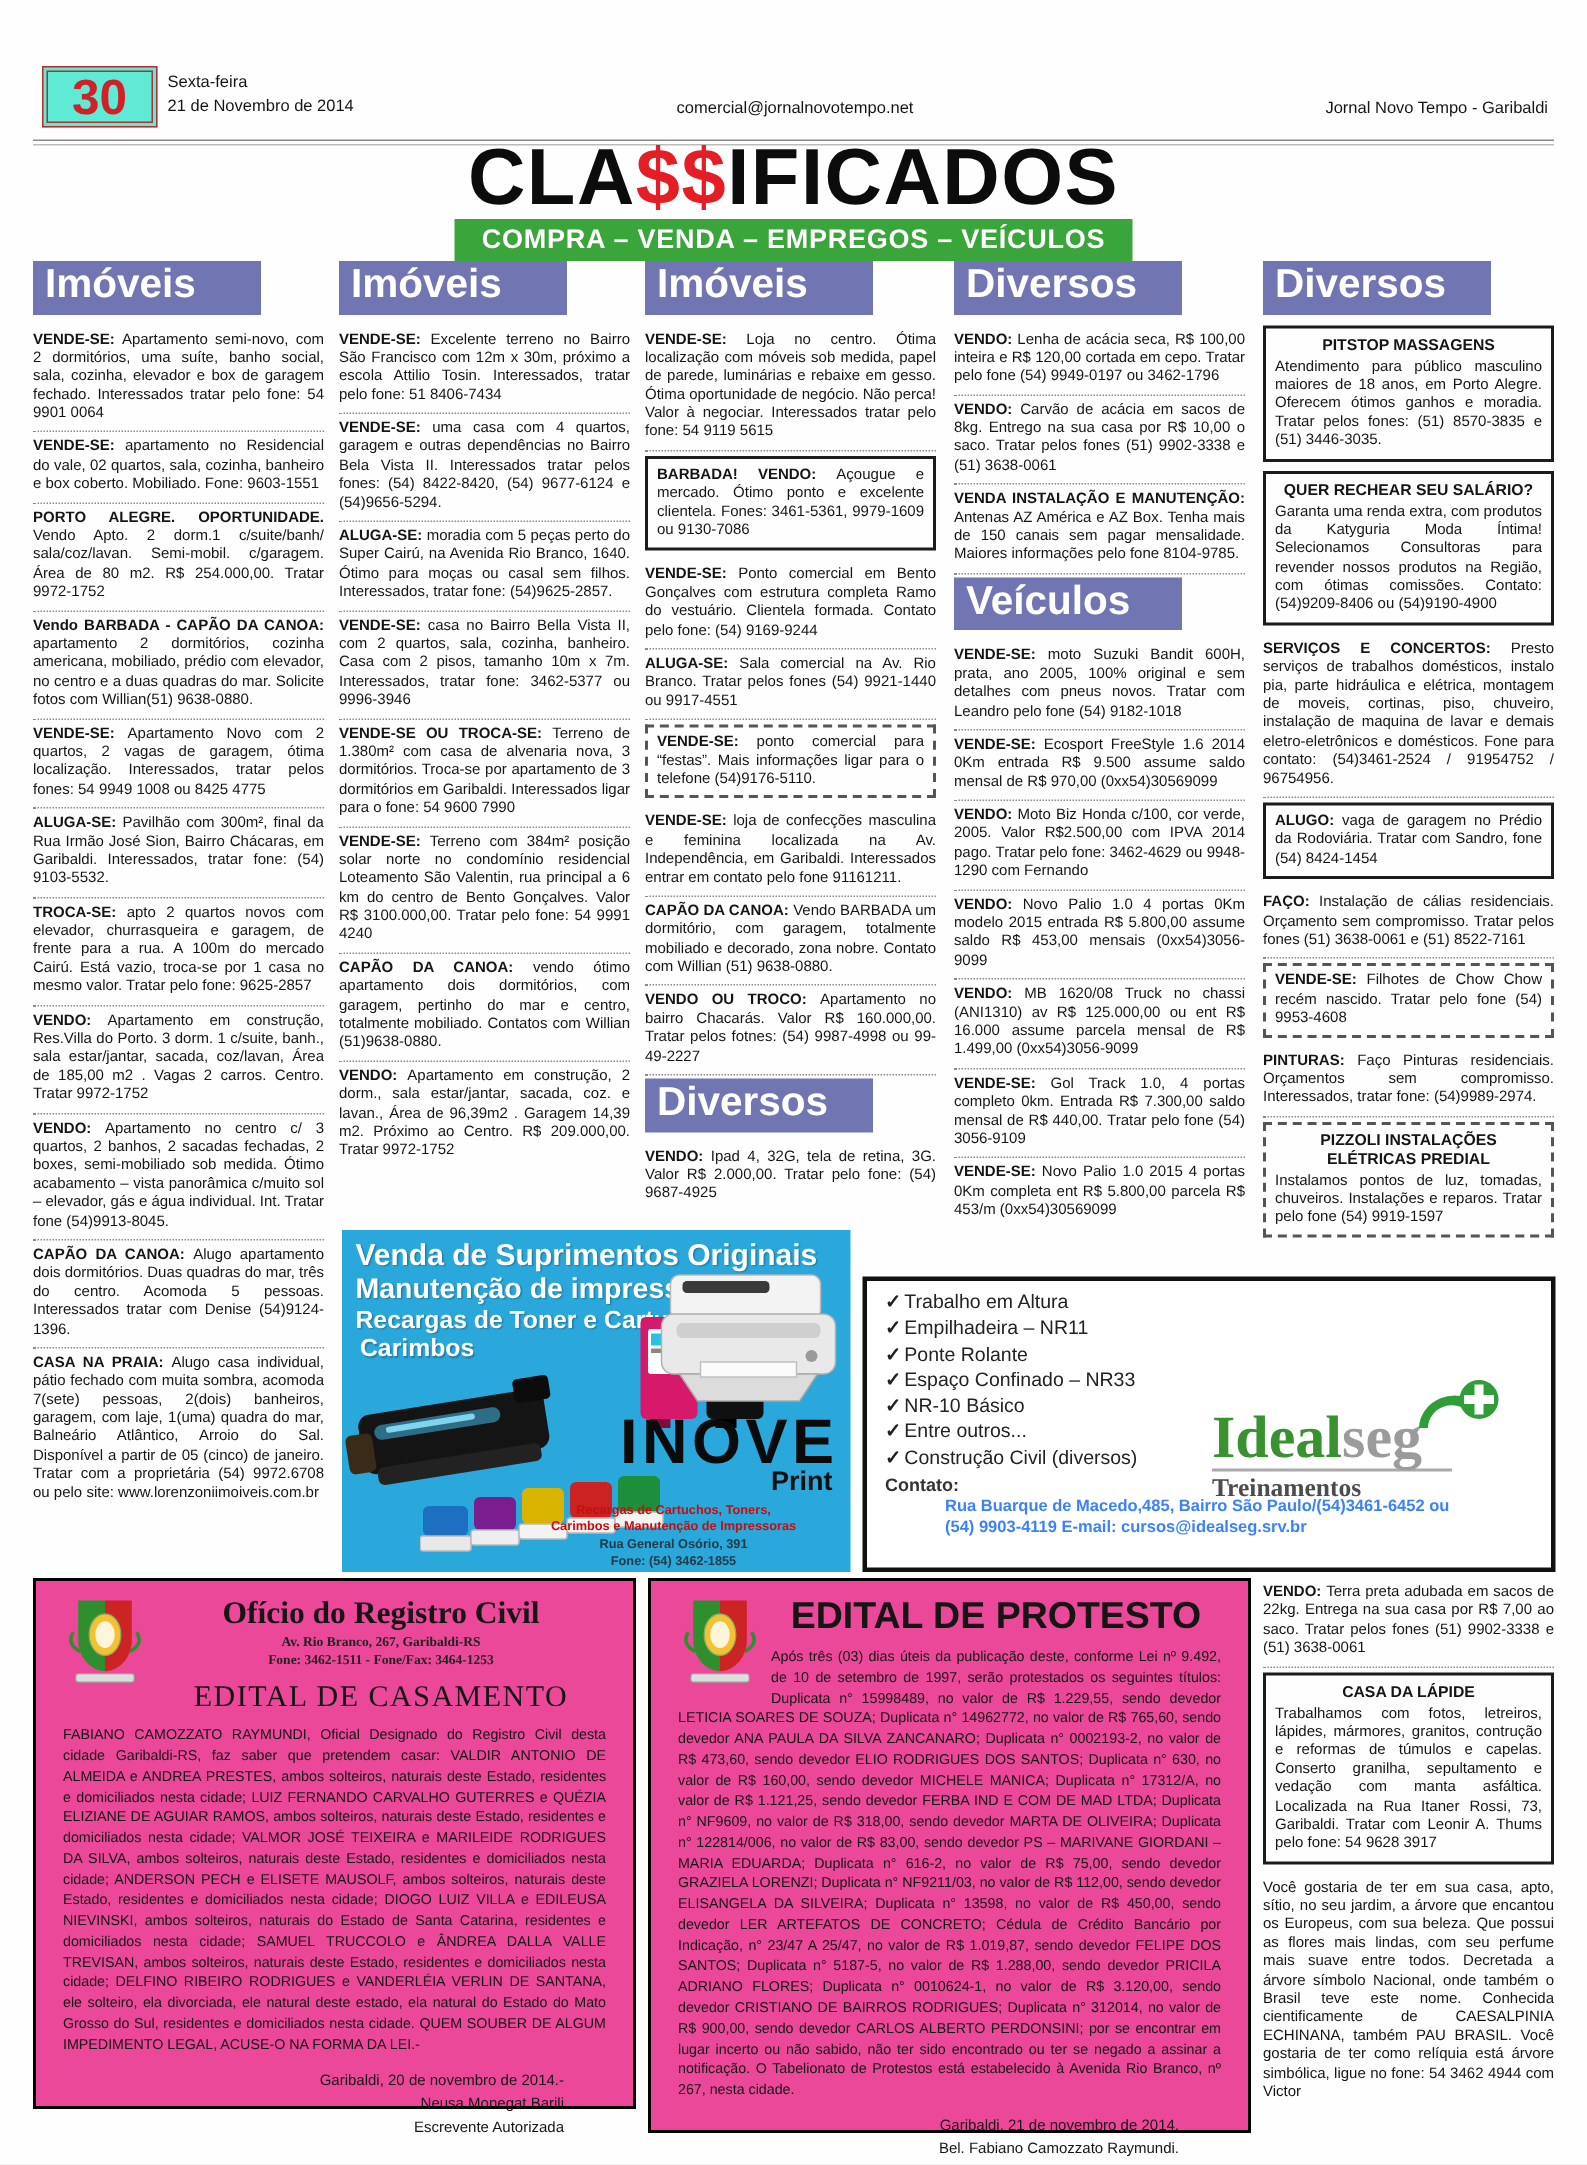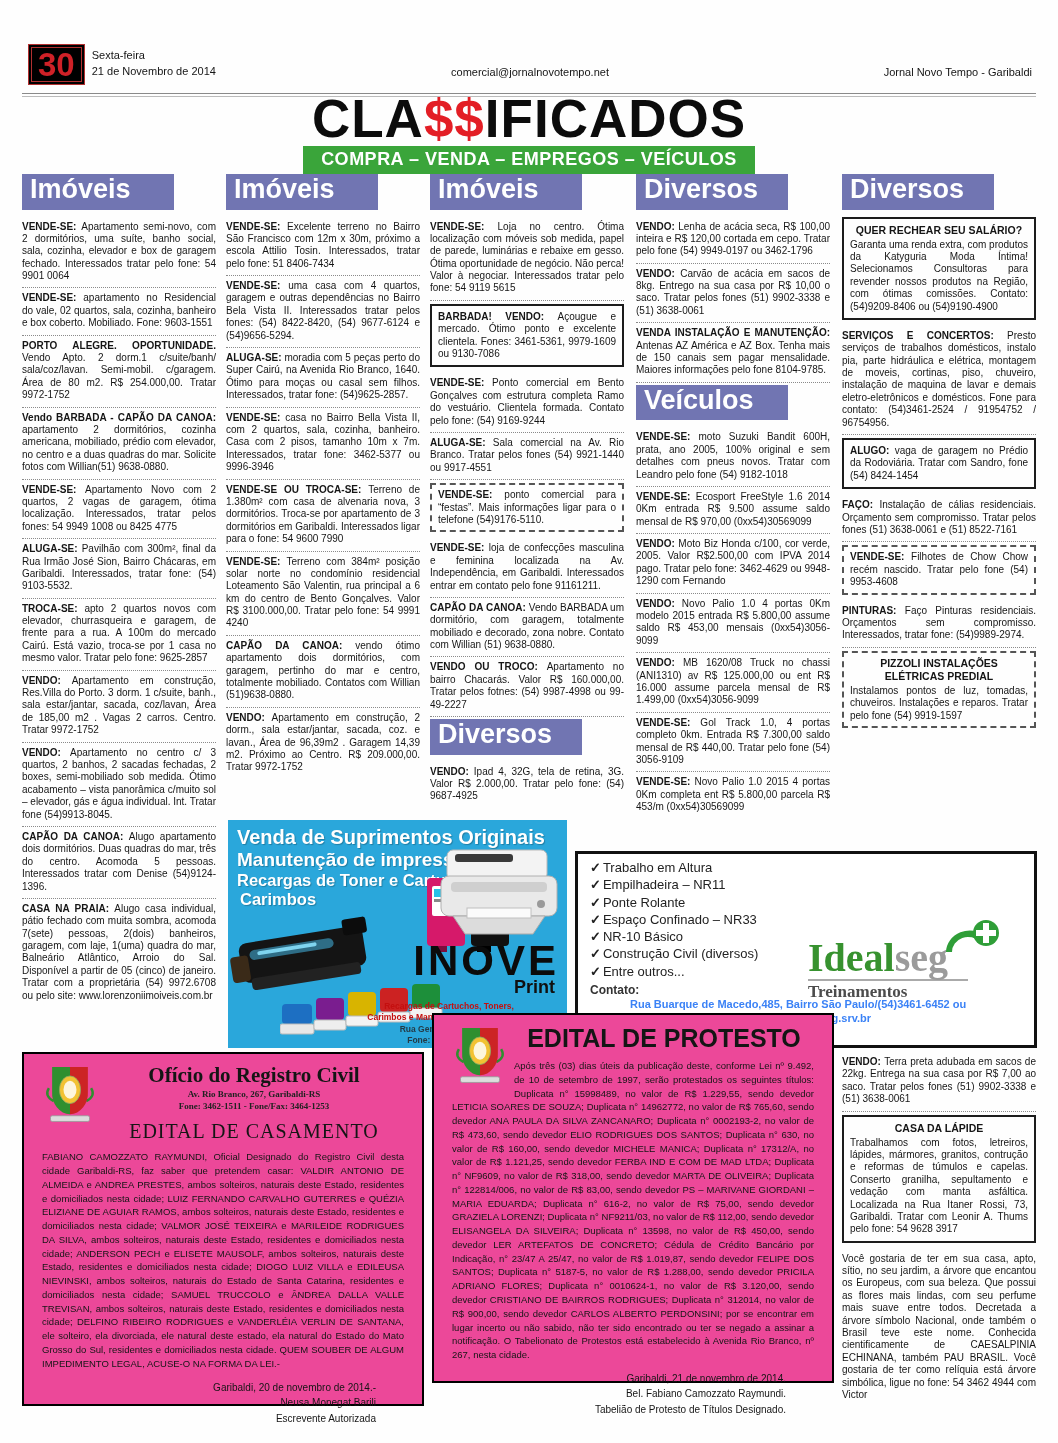--- a/index.html
+++ b/index.html
@@ -3,21 +3,21 @@
 <meta charset="utf-8">
 <style>
   html,body{margin:0;padding:0;background:#e8e8e8;}
   .page{position:relative;width:1058px;height:1443px;background:#fefefe;
         font-family:"Liberation Sans",sans-serif;color:#151515;overflow:hidden;margin:0 auto;}
 
   
   .topbar{position:absolute;left:28px;top:44px;right:26px;height:46px;}
   .pagenum-wrap{display:flex;align-items:flex-start;}
   .pagenum{font-size:33px;font-weight:800;color:#cf2127;border:4px double #b23030;
-           padding:0 6px;line-height:1.0;background:#000000;}
+           padding:0 16px;line-height:1.0;background:#5eead4;}
   .dateblock{font-size:11px;line-height:1.45;margin-left:7px;padding-top:4px;}
   .top-email{position:absolute;left:0;right:0;top:22px;text-align:center;font-size:11px;}
   .top-masthead{position:absolute;right:0;top:22px;font-size:11px;}
   .rule{position:absolute;left:22px;right:22px;top:93px;height:2px;border-top:1px solid #8a8a8a;border-bottom:1px solid #bbb;}
 
   
   .big-title{position:absolute;left:0;right:0;top:94px;text-align:center;
              font-size:53px;font-weight:900;letter-spacing:1px;line-height:0.95;color:#0c0c0c;}
   .big-title .dollar{color:#e31e25;}
   .green-bar{position:absolute;left:50%;transform:translateX(-50%);top:146px;width:452px;
@@ -72,21 +72,21 @@
   .idealseg .wordmark{font-family:"Liberation Serif",serif;font-weight:700;font-size:40px;line-height:1;}
   .idealseg .ideal{color:#37922f;}
   .idealseg .seg{color:#9b9b9b;}
   .idealseg .hat{position:absolute;top:-20px;right:18px;}
   .idealseg .sub{font-family:"Liberation Serif",serif;font-weight:700;font-size:17px;color:#4c4c4c;
                  border-top:2px solid #aaa;width:160px;margin-top:1px;padding-top:1px;}
 
   
   .edital-box{position:absolute;border:2px solid #000;background:#ec4899;padding:7px 18px;box-sizing:border-box;}
   #casamento{left:22px;top:1052px;width:402px;height:354px;}
-  #protesto{left:432px;top:1013px;width:402px;height:370px;}
+  #protesto{left:432px;top:1052px;width:402px;height:370px;}
   .arms{float:left;margin:2px 8px 4px 2px;}
   .office-title{font-family:"Liberation Serif",serif;font-weight:700;font-size:21px;text-align:center;margin-top:2px;}
   .office-sub{font-family:"Liberation Serif",serif;font-size:9px;text-align:center;line-height:1.35;color:#222;font-weight:bold;}
   .edital-title{font-family:"Liberation Serif",serif;font-size:20px;text-align:center;letter-spacing:1px;margin:8px 0 7px;}
   .edital-title-sans{font-size:25px;font-weight:800;text-align:center;margin:2px 0 6px;}
   .edital-body{font-size:9.5px;line-height:1.45;text-align:justify;}
   .edital-body.cleared{clear:both;}
   .edital-sig{text-align:right;font-size:10px;line-height:1.55;margin-top:9px;padding-right:28px;}
 </style>
 </head>
@@ -233,20 +233,24 @@
       </div>
       <div class="ad">
         <p><b class="lead">VENDE-SE: </b>Gol Track 1.0, 4 portas completo 0km. Entrada R$ 7.300,00 saldo mensal de R$ 440,00. Tratar pelo fone (54) 3056-9109</p>
       </div>
       <div class="ad">
         <p><b class="lead">VENDE-SE: </b>Novo Palio 1.0 2015 4 portas 0Km completa ent R$ 5.800,00 parcela R$ 453/m (0xx54)30569099</p>
       </div>
     </div>
   <div class="col" id="col5">
       <div class="col-header">Diversos</div>
+      <div class="ad box-solid">
+        <div class="ad-title">PITSTOP MASSAGENS</div>
+        <p>Atendimento para público masculino maiores de 18 anos, em Porto Alegre. Oferecem ótimos ganhos e moradia. Tratar pelos fones: (51) 8570-3835 e (51) 3446-3035.</p>
+      </div>
       <div class="ad box-solid">
         <div class="ad-title">QUER RECHEAR SEU SALÁRIO?</div>
         <p>Garanta uma renda extra, com produtos da Katyguria Moda Íntima! Selecionamos Consultoras para revender nossos produtos na Região, com ótimas comissões. Contato: (54)9209-8406 ou (54)9190-4900</p>
       </div>
       <div class="ad">
         <p><b class="lead">SERVIÇOS E CONCERTOS: </b>Presto serviços de trabalhos domésticos, instalo pia, parte hidráulica e elétrica, montagem de moveis, cortinas, piso, chuveiro, instalação de maquina de lavar e demais eletro-eletrônicos e domésticos. Fone para contato: (54)3461-2524 / 91954752 / 96754956.</p>
       </div>
       <div class="ad box-solid">
         <p><b class="lead">ALUGO: </b>vaga de garagem no Prédio da Rodoviária. Tratar com Sandro, fone (54) 8424-1454</p>
       </div>
@@ -351,22 +355,22 @@
 Fone: (54) 3462-1855</div>
   </div>
 
   <div id="cursos">
     <div class="cursos-list">
         <div class="check-item"><span class="check">✓</span>Trabalho em Altura</div>
         <div class="check-item"><span class="check">✓</span>Empilhadeira – NR11</div>
         <div class="check-item"><span class="check">✓</span>Ponte Rolante</div>
         <div class="check-item"><span class="check">✓</span>Espaço Confinado – NR33</div>
         <div class="check-item"><span class="check">✓</span>NR-10 Básico</div>
+        <div class="check-item"><span class="check">✓</span>Entre outros...</div>
         <div class="check-item"><span class="check">✓</span>Construção Civil (diversos)</div>
-        <div class="check-item"><span class="check">✓</span>Entre outros...</div>
       </div>
     <div class="cursos-contact">Contato:</div>
     <div class="cursos-addr">Rua Buarque de Macedo,485, Bairro São Paulo/(54)3461-6452 ou</div>
     <div class="cursos-addr">(54) 9903-4119  E-mail: cursos@idealseg.srv.br</div>
     <div class="idealseg">
       <svg class="hat" width="58" height="36" viewBox="0 0 58 36">
         <path d="M2 34 a24 22 0 0 1 40 -16 l-6 6 a16 15 0 0 0 -28 10 z" fill="#2f9e38"></path>
         <circle cx="42" cy="15" r="13" fill="#2f9e38"></circle>
         <rect x="39" y="5" width="6" height="20" fill="#fff"></rect>
         <rect x="32" y="12" width="20" height="6" fill="#fff"></rect>

